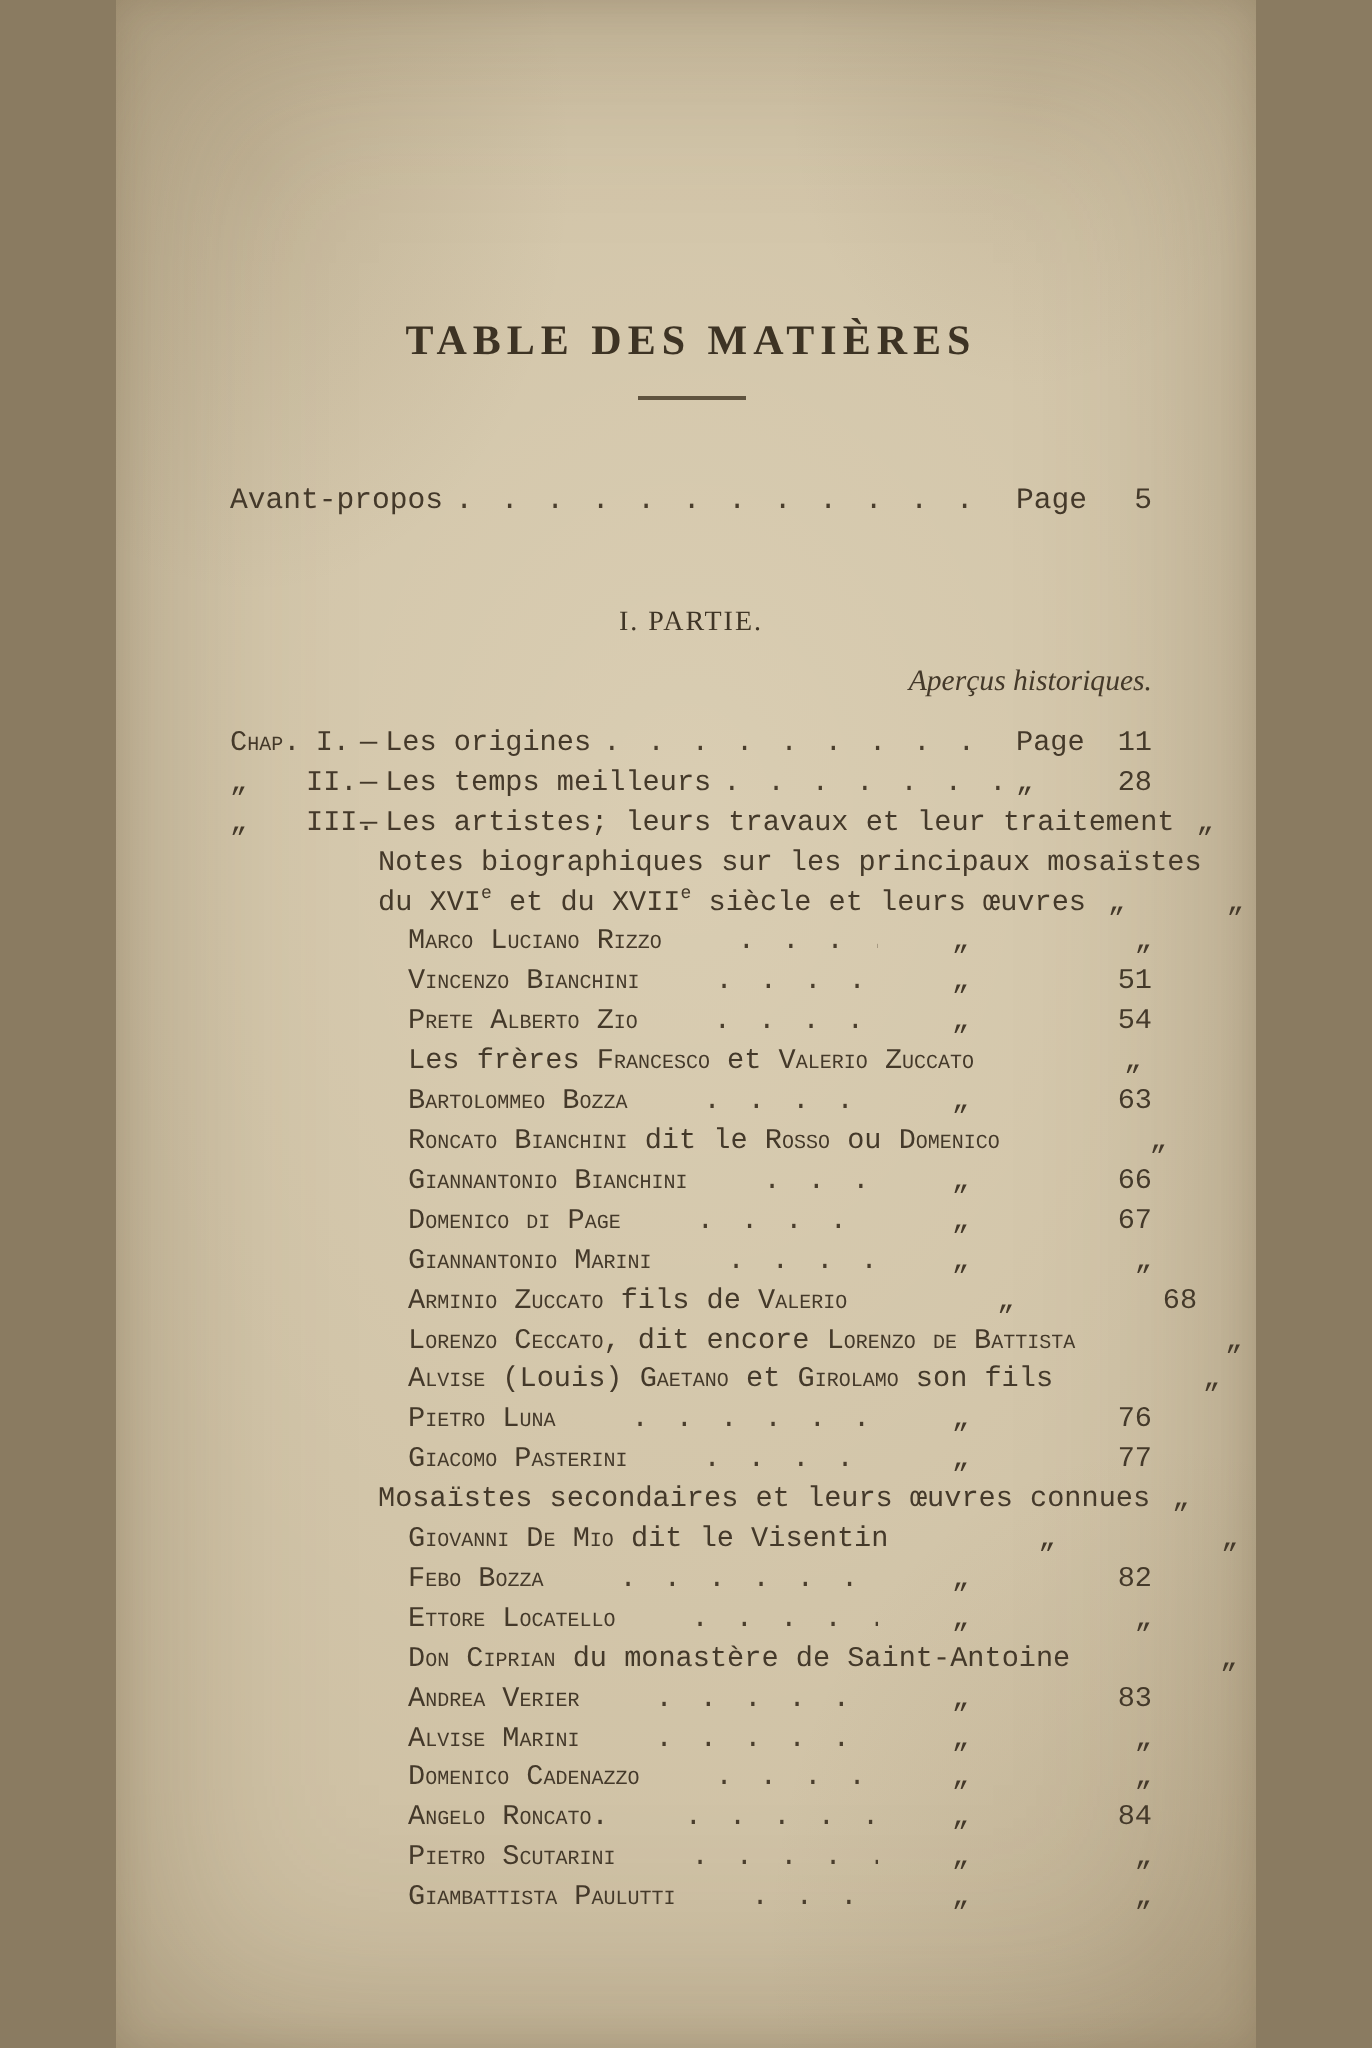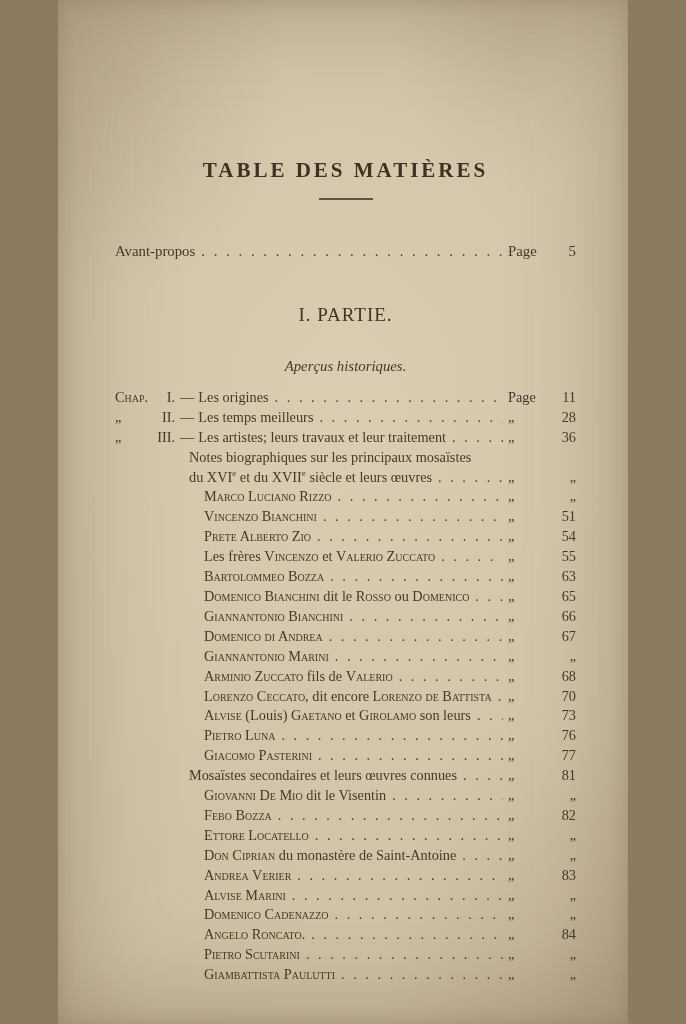--- a/index.html
+++ b/index.html
@@ -10,31 +10,31 @@
     background:
       radial-gradient(ellipse 120% 90% at 50% 40%, rgba(255,248,228,0.25), transparent 75%),
       radial-gradient(ellipse 40% 30% at 12% 8%, rgba(110,88,55,0.18), transparent 70%),
       radial-gradient(ellipse 50% 35% at 92% 95%, rgba(110,88,55,0.15), transparent 70%),
       radial-gradient(ellipse 30% 20% at 80% 5%, rgba(110,88,55,0.12), transparent 70%),
       #cdbfa2;
     box-shadow: inset 0 0 110px rgba(88,68,40,0.38), inset 0 0 18px rgba(88,68,40,0.18);
   }
   .title{margin:0;text-align:center;font-size:21px;font-weight:bold;letter-spacing:3px;color:#3d3324;}
   .title-rule{width:54px;height:2px;background:#4a3e2c;margin:15px auto 0;opacity:.85;}
-  .row{display:flex;align-items:baseline;line-height:19.9px;font-size:14.3px;white-space:nowrap;}
+  .row{display:flex;align-items:baseline;line-height:19.9px;font-size:14.3px;white-space:nowrap;font-family:Liberation Mono, monospace;}
   .avant-row{margin-top:42px;font-size:14.8px;}
-  .part-heading{text-align:center;margin-top:42px;font-size:19px;letter-spacing:1px;color:#3f3526;}
-  .part-subheading{text-align:center;margin-top:32px;font-size:14.8px;font-style:italic;}
+  .part-heading{text-align:center;margin-top:42px;font-size:14px;letter-spacing:1px;color:#3f3526;}
+  .part-subheading{text-align:right;margin-top:13px;font-size:14.8px;font-style:italic;}
   .entries{margin-top:13px;}
   .sc{font-variant:small-caps;}
   .chap-col{flex:none;width:38px;font-variant:small-caps;}
   .num-col{flex:none;width:22px;text-align:right;}
   .dash{flex:none;margin:0 4px 0 5px;}
   .indent1{padding-left:74px;}
-  .indent2{padding-left:89px;}
+  .indent2{padding-left:89px;gap:32px;}
   .entry-text{flex:none;}
   .dots{flex:1 1 auto;min-width:0;overflow:hidden;white-space:nowrap;margin:0 5px 0 6px;letter-spacing:2.5px;color:#4a3e2d;}
   .ref-col{flex:none;width:42px;}
   .page-col{flex:none;width:26px;text-align:right;}
   sup{font-size:9px;line-height:0;}
 </style>
 </head>
 <body>
 
 <div class="page">
@@ -100,45 +100,45 @@
         <span class="ref-col">„</span>
         <span class="page-col">51</span>
       </div>
       <div class="row indent2">
         <span class="entry-text"><span class="sc">Prete Alberto Zio</span></span>
         <span class="dots">. . . . . . . . . . . . . . . . . . . . . . . . . . . . . . . . . . . . . . . . . . . . . . . . . . . . . . . . . . . . </span>
         <span class="ref-col">„</span>
         <span class="page-col">54</span>
       </div>
       <div class="row indent2">
-        <span class="entry-text"><span>Les frères </span><span class="sc">Vincenzo</span><span> et </span><span class="sc">Valerio Zuccato</span></span>
+        <span class="entry-text"><span>Les frères </span><span class="sc">Francesco</span><span> et </span><span class="sc">Valerio Zuccato</span></span>
         <span class="dots">. . . . . . . . . . . . . . . . . . . . . . . . . . . . . . . . . . . . . . . . . . . . . . . . . . . . . . . . . . . . </span>
         <span class="ref-col">„</span>
         <span class="page-col">55</span>
       </div>
       <div class="row indent2">
         <span class="entry-text"><span class="sc">Bartolommeo Bozza</span></span>
         <span class="dots">. . . . . . . . . . . . . . . . . . . . . . . . . . . . . . . . . . . . . . . . . . . . . . . . . . . . . . . . . . . . </span>
         <span class="ref-col">„</span>
         <span class="page-col">63</span>
       </div>
       <div class="row indent2">
-        <span class="entry-text"><span class="sc">Domenico Bianchini</span><span> dit le </span><span class="sc">Rosso</span><span> ou </span><span class="sc">Domenico</span></span>
+        <span class="entry-text"><span class="sc">Roncato Bianchini</span><span> dit le </span><span class="sc">Rosso</span><span> ou </span><span class="sc">Domenico</span></span>
         <span class="dots">. . . . . . . . . . . . . . . . . . . . . . . . . . . . . . . . . . . . . . . . . . . . . . . . . . . . . . . . . . . . </span>
         <span class="ref-col">„</span>
         <span class="page-col">65</span>
       </div>
       <div class="row indent2">
         <span class="entry-text"><span class="sc">Giannantonio Bianchini</span></span>
         <span class="dots">. . . . . . . . . . . . . . . . . . . . . . . . . . . . . . . . . . . . . . . . . . . . . . . . . . . . . . . . . . . . </span>
         <span class="ref-col">„</span>
         <span class="page-col">66</span>
       </div>
       <div class="row indent2">
-        <span class="entry-text"><span class="sc">Domenico di Andrea</span></span>
+        <span class="entry-text"><span class="sc">Domenico di Page</span></span>
         <span class="dots">. . . . . . . . . . . . . . . . . . . . . . . . . . . . . . . . . . . . . . . . . . . . . . . . . . . . . . . . . . . . </span>
         <span class="ref-col">„</span>
         <span class="page-col">67</span>
       </div>
       <div class="row indent2">
         <span class="entry-text"><span class="sc">Giannantonio Marini</span></span>
         <span class="dots">. . . . . . . . . . . . . . . . . . . . . . . . . . . . . . . . . . . . . . . . . . . . . . . . . . . . . . . . . . . . </span>
         <span class="ref-col">„</span>
         <span class="page-col">„</span>
       </div>
@@ -148,21 +148,21 @@
         <span class="ref-col">„</span>
         <span class="page-col">68</span>
       </div>
       <div class="row indent2">
         <span class="entry-text"><span class="sc">Lorenzo Ceccato</span><span>, dit encore </span><span class="sc">Lorenzo de Battista</span></span>
         <span class="dots">. . . . . . . . . . . . . . . . . . . . . . . . . . . . . . . . . . . . . . . . . . . . . . . . . . . . . . . . . . . . </span>
         <span class="ref-col">„</span>
         <span class="page-col">70</span>
       </div>
       <div class="row indent2">
-        <span class="entry-text"><span class="sc">Alvise</span><span> (Louis) </span><span class="sc">Gaetano</span><span> et </span><span class="sc">Girolamo</span><span> son leurs</span></span>
+        <span class="entry-text"><span class="sc">Alvise</span><span> (Louis) </span><span class="sc">Gaetano</span><span> et </span><span class="sc">Girolamo</span><span> son fils</span></span>
         <span class="dots">. . . . . . . . . . . . . . . . . . . . . . . . . . . . . . . . . . . . . . . . . . . . . . . . . . . . . . . . . . . . </span>
         <span class="ref-col">„</span>
         <span class="page-col">73</span>
       </div>
       <div class="row indent2">
         <span class="entry-text"><span class="sc">Pietro Luna</span></span>
         <span class="dots">. . . . . . . . . . . . . . . . . . . . . . . . . . . . . . . . . . . . . . . . . . . . . . . . . . . . . . . . . . . . </span>
         <span class="ref-col">„</span>
         <span class="page-col">76</span>
       </div>

